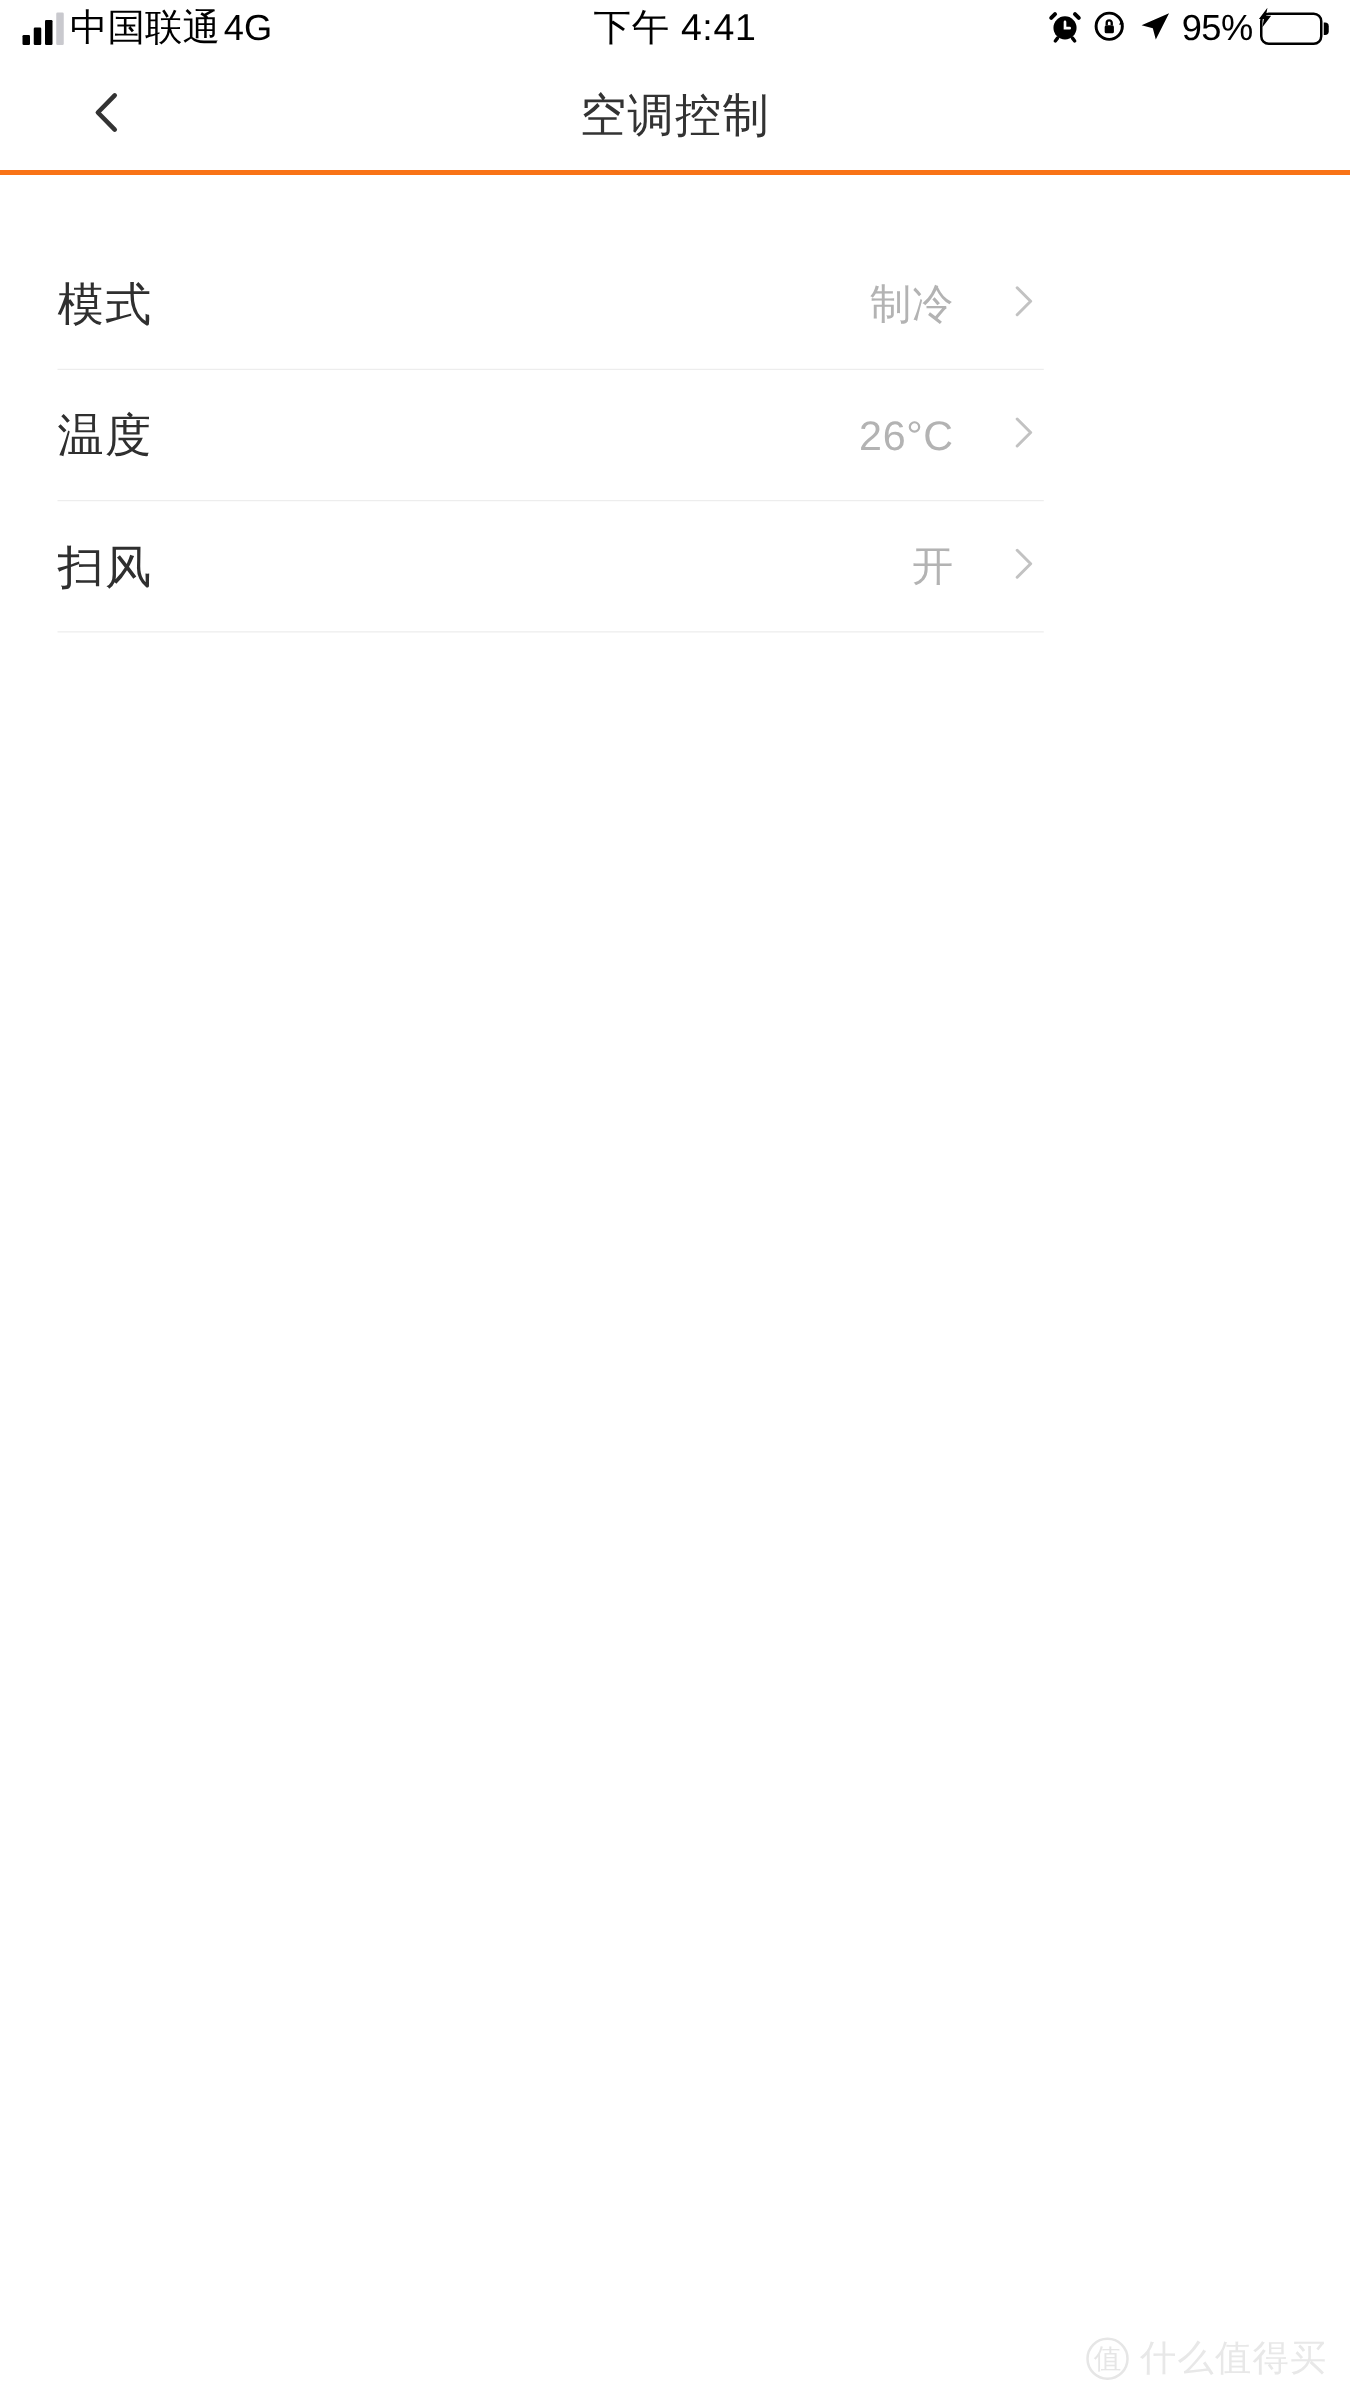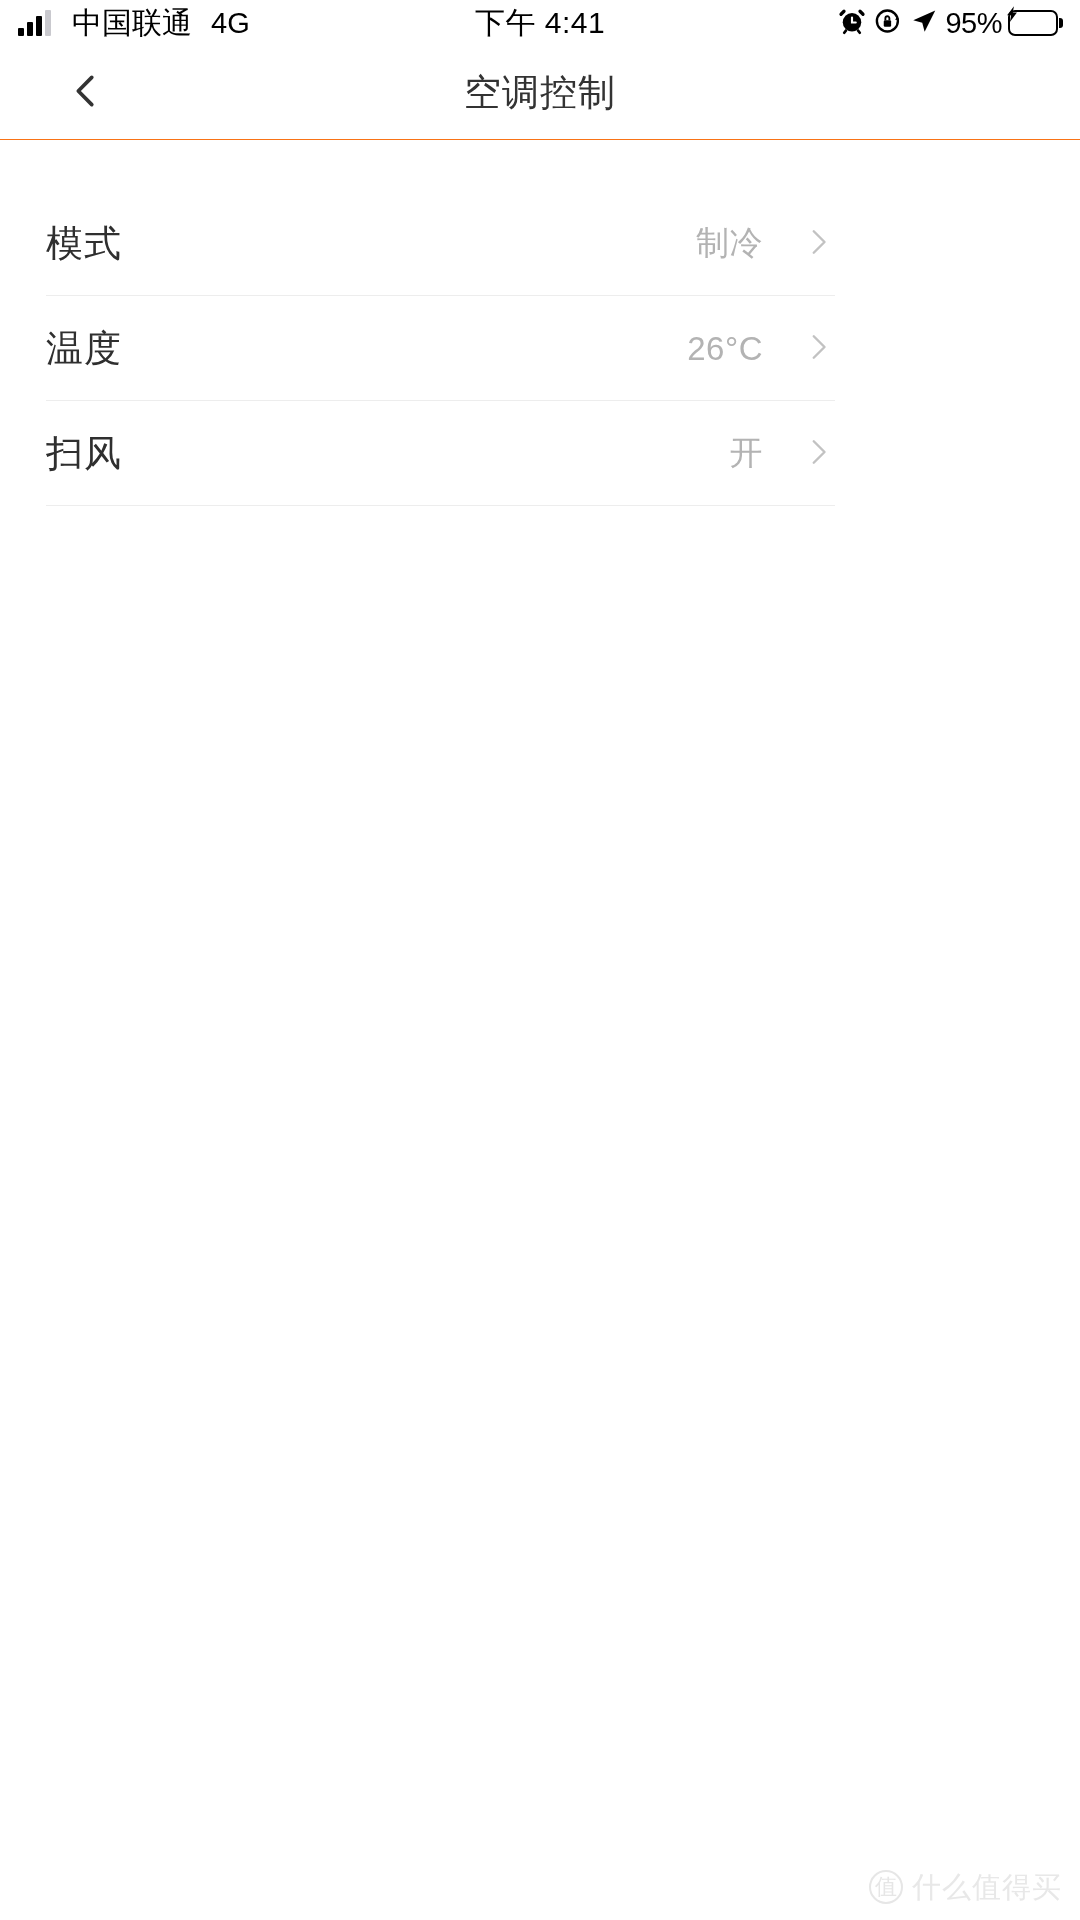--- a/index.html
+++ b/index.html
@@ -22,21 +22,21 @@
     height: 46px;
     width: 1080px;
     display: flex;
     align-items: center;
     box-sizing: border-box;
     padding: 0 22px 0 18px;
   }
   .status-left {
     display: flex;
     align-items: center;
-    gap: 21px;
+    gap: 5px;
   }
   .signal-bars {
     display: flex;
     align-items: flex-end;
     gap: 3px;
     height: 26px;
   }
   .signal-bars i {
     display: block;
     width: 6px;
@@ -128,21 +128,21 @@
     transform: translate(-50%, -50%);
     width: 18px;
     height: 22px;
   }
 
   
   .nav-header {
     position: relative;
     height: 94px;
     width: 1080px;
-    border-bottom: 1px solid #f97316;
+    border-bottom: 4px solid #f97316;
     box-sizing: border-box;
   }
   .nav-back {
     position: absolute;
     left: 46px;
     top: 0;
     height: 93px;
     width: 80px;
     display: flex;
     align-items: center;

